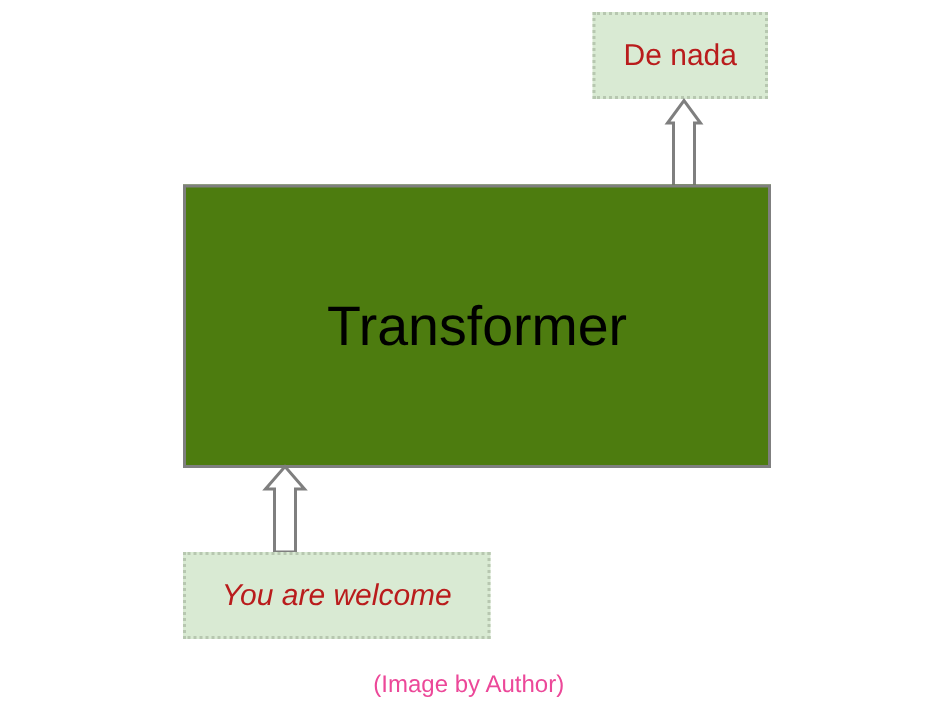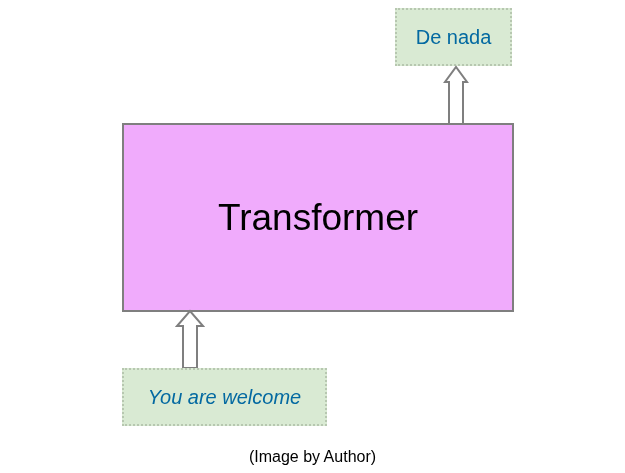--- a/index.html
+++ b/index.html
@@ -1,34 +1,34 @@
 <!DOCTYPE html>
 <html><head>
 <meta charset="utf-8">
 <style>
   html, body { margin:0; padding:0; background:#ffffff; }
   body { width:625px; height:473px; position:relative; overflow:hidden; font-family:"Liberation Sans", sans-serif; }
   .box-main {
     position:absolute; left:122px; top:123px; width:388px; height:185px;
-    background:#f0abfc; border:2px solid #7f7f7f;
+    background:#4d7c0f; border:2px solid #7f7f7f;
     display:flex; align-items:center; justify-content:center;
   }
   .box-main span { font-size:37px; color:#000; }
   .token-box {
     position:absolute; background:#d9ead3;
     border:2px dotted #b7c7b0;
     display:flex; align-items:center; justify-content:center;
-    color:#0369a1; font-size:20px; box-sizing:border-box;
+    color:#b91c1c; font-size:20px; box-sizing:border-box;
   }
   .out { left:395px; top:8px; width:117px; height:58px; }
   .in { left:122px; top:368px; width:205px; height:58px;font-style:italic; }
   svg.arrow { position:absolute; overflow:visible; }
   .caption {
     position:absolute; left:0; width:625px; top:448px; text-align:center;
-    font-size:16px; color:#000000;
+    font-size:16px; color:#ec4899;
   }
 </style>
 </head>
 <body>
 
 <div class="token-box out">
   <span>De nada</span>
 </div>
 
 <svg class="arrow" style="left:444px; top:66px;" width="24" height="58" viewBox="0 0 24 58">

